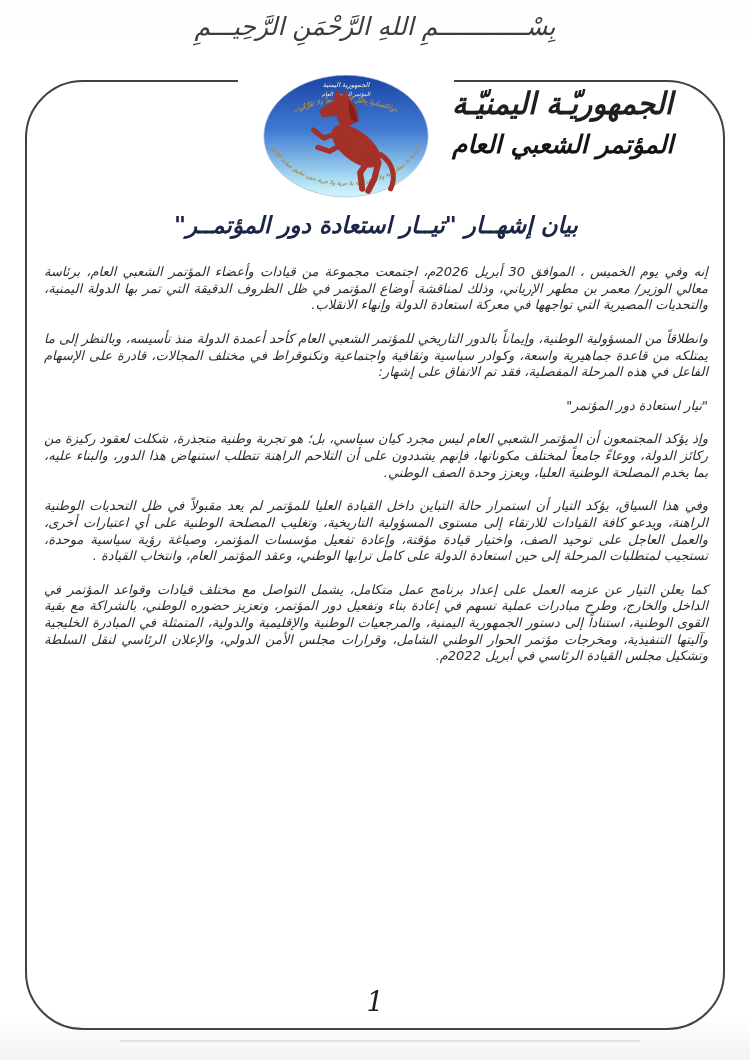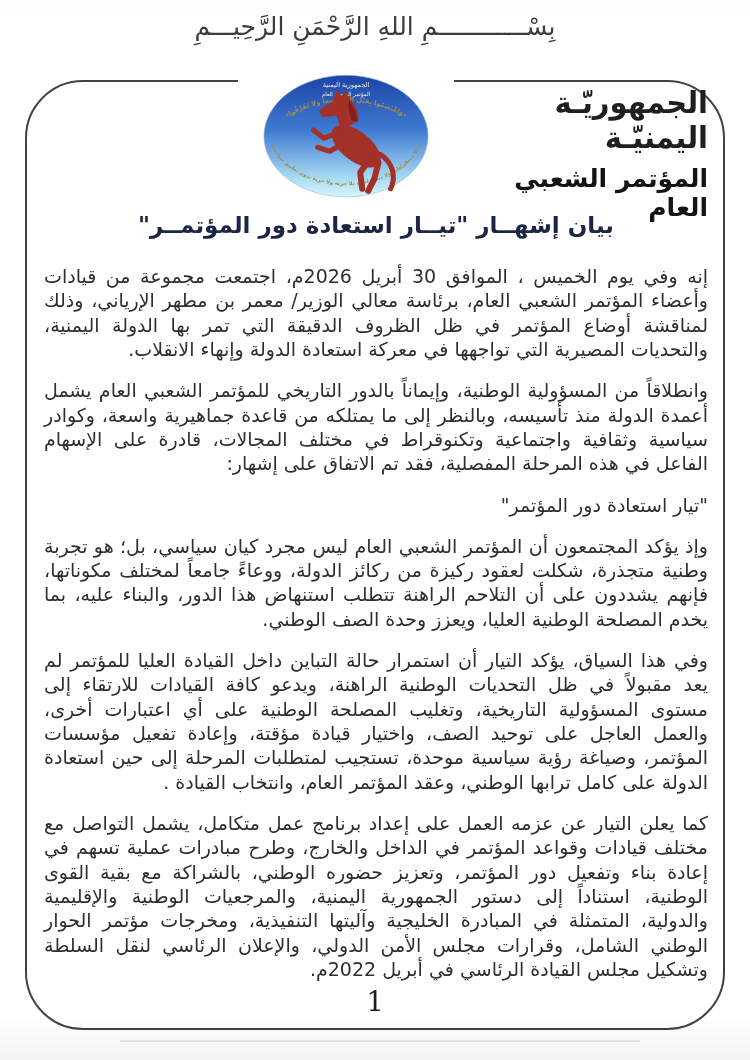--- a/index.html
+++ b/index.html
@@ -1,20 +1,20 @@
 <!DOCTYPE html>
 <html lang="ar"><head>
 <meta charset="utf-8">
 <style>
   html,body{margin:0;padding:0;}
   body{
     width:750px;height:1060px;position:relative;background:#ffffff;
     font-family:"DejaVu Sans",sans-serif;overflow:hidden;
   }
-  .page{position:absolute;inset:0;background:linear-gradient(#fdfdfd,#ffffff 40px,#ffffff 96%,#f2f3f2);}
+  .page{position:absolute;inset:0;background:linear-gradient(#fdfdfd,#ffffff 40px,#ffffff 96%,#f2f3f2);font-style:italic;}
   
   .bismillah{
     position:absolute;top:12px;left:0;width:100%;text-align:center;
     font-size:25px;color:#3c3c3c;direction:rtl;letter-spacing:0px;
   }
   
   .frame{
     position:absolute;left:25px;top:80px;width:696px;height:946px;
     border:2px solid #3d434b;border-radius:58px;z-index:1;background:transparent;
   }
@@ -23,38 +23,38 @@
     background:#dfe4e6;z-index:0;
   }
   
   .logo-wrap{
     position:absolute;left:238px;top:50px;width:216px;height:158px;
     background:#ffffff;z-index:2;display:flex;align-items:center;justify-content:center;
   }
   .logo-wrap svg{width:196px;height:152px;display:block;}
   
   .org-block{
-    position:absolute;left:452px;top:86px;width:256px;z-index:2;direction:rtl;text-align:right;
+    position:absolute;left:452px;top:86px;width:256px;z-index:2;direction:rtl;text-align:left;
   }
   .republic-name{
     font-family:"DejaVu Serif","DejaVu Sans",serif;
     font-size:29px;font-weight:bold;color:#1f1f1f;transform:scaleY(1.05);
   }
   .org-name{
     margin-top:10px;font-size:25px;font-weight:bold;color:#141414;letter-spacing:-0.5px;
   }
   
   .content{
     position:absolute;left:44px;top:212px;width:664px;z-index:2;direction:rtl;
   }
   .doc-title{
     text-align:center;font-weight:bold;font-size:23px;color:#1b2646;margin:0 0 26px;
   }
   .para{
-    font-size:19px;line-height:1.28;color:#2e2e2e;margin:12px 0 17px;
+    font-size:13px;line-height:1.28;color:#2e2e2e;margin:12px 0 17px;
     text-align:justify;
   }
   .quote-line{text-align:right;}
   
   .page-number{
     position:absolute;left:0;top:986px;width:100%;text-align:center;z-index:2;
     font-family:"DejaVu Serif","DejaVu Sans",serif;font-size:27px;color:#1d1d1d;
   }
 </style>
 </head>
@@ -104,21 +104,21 @@
   </div>
 
   <div class="org-block">
     <div class="republic-name">الجمهوريّـة اليمنيّـة</div>
     <div class="org-name">المؤتمر الشعبي العام</div>
   </div>
 
   <div class="content">
     <h1 class="doc-title">بيان إشهــار "تيــار استعادة دور المؤتمــر"</h1>
     <p class="para">إنه وفي يوم الخميس ، الموافق 30 أبريل 2026م، اجتمعت مجموعة من قيادات وأعضاء المؤتمر الشعبي العام، برئاسة معالي الوزير/ معمر بن مطهر الإرياني، وذلك لمناقشة أوضاع المؤتمر في ظل الظروف الدقيقة التي تمر بها الدولة اليمنية، والتحديات المصيرية التي تواجهها في معركة استعادة الدولة وإنهاء الانقلاب.</p>
-    <p class="para">وانطلاقاً من المسؤولية الوطنية، وإيماناً بالدور التاريخي للمؤتمر الشعبي العام يشمل أعمدة الدولة منذ تأسيسه، وبالنظر إلى ما يمتلكه من قاعدة جماهيرية واسعة، وكوادر سياسية وثقافية واجتماعية وتكنوقراط في مختلف المجالات، قادرة على الإسهام الفاعل في هذه المرحلة المفصلية، فقد تم الاتفاق على إشهار:</p>
+    <p class="para">وانطلاقاً من المسؤولية الوطنية، وإيماناً بالدور التاريخي للمؤتمر الشعبي العام كأحد أعمدة الدولة منذ تأسيسه، وبالنظر إلى ما يمتلكه من قاعدة جماهيرية واسعة، وكوادر سياسية وثقافية واجتماعية وتكنوقراط في مختلف المجالات، قادرة على الإسهام الفاعل في هذه المرحلة المفصلية، فقد تم الاتفاق على إشهار:</p>
     <p class="para quote-line">"تيار استعادة دور المؤتمر"</p>
     <p class="para">وإذ يؤكد المجتمعون أن المؤتمر الشعبي العام ليس مجرد كيان سياسي، بل؛ هو تجربة وطنية متجذرة، شكلت لعقود ركيزة من ركائز الدولة، ووعاءً جامعاً لمختلف مكوناتها، فإنهم يشددون على أن التلاحم الراهنة تتطلب استنهاض هذا الدور، والبناء عليه، بما يخدم المصلحة الوطنية العليا، ويعزز وحدة الصف الوطني.</p>
     <p class="para">وفي هذا السياق، يؤكد التيار أن استمرار حالة التباين داخل القيادة العليا للمؤتمر لم يعد مقبولاً في ظل التحديات الوطنية الراهنة، ويدعو كافة القيادات للارتقاء إلى مستوى المسؤولية التاريخية، وتغليب المصلحة الوطنية على أي اعتبارات أخرى، والعمل العاجل على توحيد الصف، واختيار قيادة مؤقتة، وإعادة تفعيل مؤسسات المؤتمر، وصياغة رؤية سياسية موحدة، تستجيب لمتطلبات المرحلة إلى حين استعادة الدولة على كامل ترابها الوطني، وعقد المؤتمر العام، وانتخاب القيادة .</p>
     <p class="para">كما يعلن التيار عن عزمه العمل على إعداد برنامج عمل متكامل، يشمل التواصل مع مختلف قيادات وقواعد المؤتمر في الداخل والخارج، وطرح مبادرات عملية تسهم في إعادة بناء وتفعيل دور المؤتمر، وتعزيز حضوره الوطني، بالشراكة مع بقية القوى الوطنية، استناداً إلى دستور الجمهورية اليمنية، والمرجعيات الوطنية والإقليمية والدولية، المتمثلة في المبادرة الخليجية وآليتها التنفيذية، ومخرجات مؤتمر الحوار الوطني الشامل، وقرارات مجلس الأمن الدولي، والإعلان الرئاسي لنقل السلطة وتشكيل مجلس القيادة الرئاسي في أبريل 2022م.</p>
   </div>
 
   <div class="page-number">1</div>
 
 </div>
 

